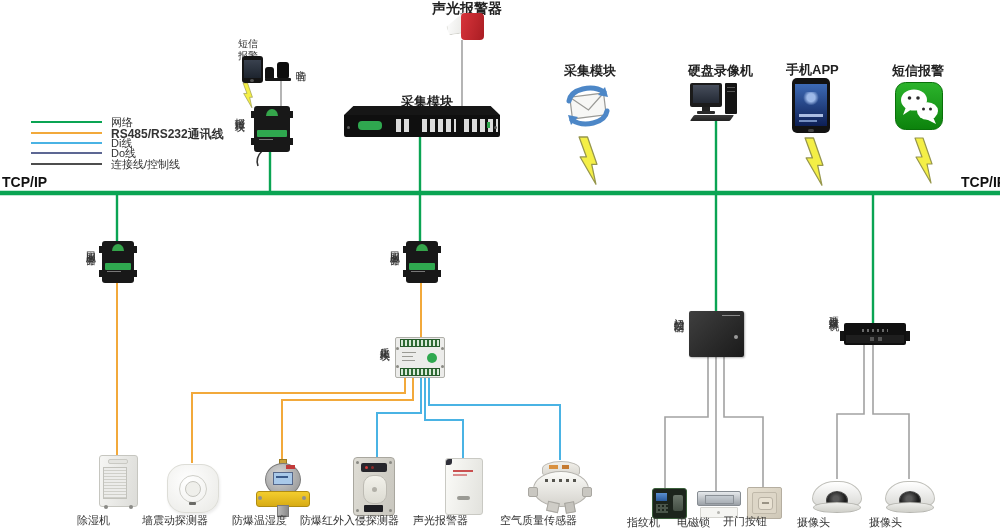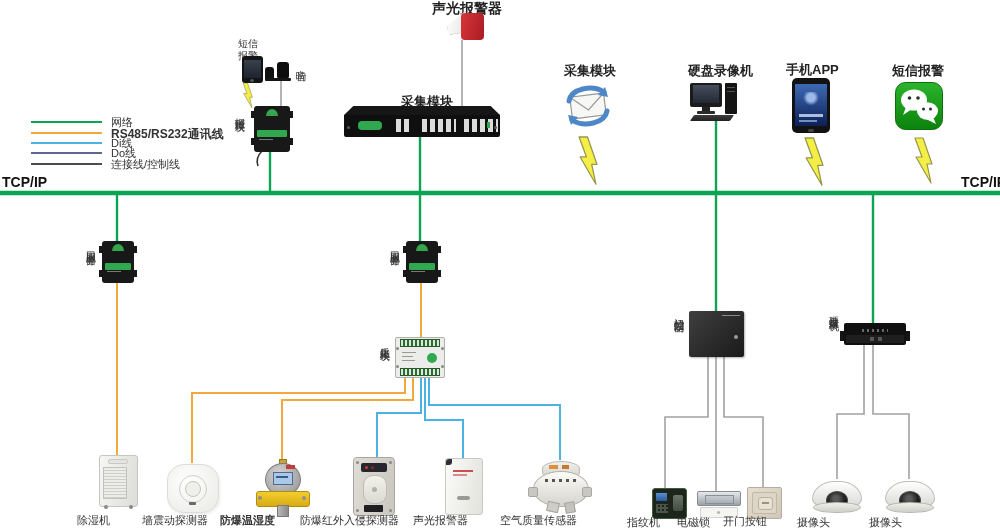--- a/index.html
+++ b/index.html
@@ -279,21 +279,21 @@
     <div class="abs" style="left:9px;top:4px;width:34px;height:31px;background:radial-gradient(circle at 40% 35%,#d6d6d6,#8f8f8f);border:1px solid #7a7a7a;border-radius:50%;"></div>
     <div class="abs" style="left:17px;top:13px;width:18px;height:11px;background:#a9c9e9;border:1px solid #55678a;">
       <div class="abs" style="left:2px;top:3px;width:12px;height:2px;background:#3a5a8a;"></div>
     </div>
     <div class="abs" style="left:30px;top:6px;width:9px;height:4px;background:#c23a3a;"></div>
     <div class="abs" style="left:0;top:32px;width:52px;height:14px;background:linear-gradient(#f3cd2e,#d8ac14);border:1px solid #b08c10;border-radius:3px;"></div>
     <div class="abs" style="left:2px;top:37px;width:4px;height:4px;background:#8f8f8f;border-radius:50%;"></div>
     <div class="abs" style="right:2px;top:37px;width:4px;height:4px;background:#8f8f8f;border-radius:50%;"></div>
     <div class="abs" style="left:21px;top:46px;width:10px;height:10px;background:linear-gradient(90deg,#b8b8b8,#8a8a8a);border:1px solid #7a7a7a;"></div>
   </div>
-  <div class="lbl" style="left:220px;top:514px;width:100px;font-weight:bold;">防爆温湿度</div>
+  <div class="lbl" style="left:232px;top:514px;width:100px;">防爆温湿度</div>
 
   <div class="abs" style="left:353px;top:457px;width:40px;height:57px;background:linear-gradient(100deg,#dedcd4,#c9c7bf);border:1px solid #a9a79f;border-radius:4px;">
     <div class="abs" style="left:7px;top:5px;width:26px;height:9px;background:#26262c;border-radius:2px;">
       <div class="abs" style="left:4px;top:3px;width:3px;height:3px;background:#d23a3a;border-radius:50%;"></div>
       <div class="abs" style="left:10px;top:3px;width:3px;height:3px;background:#8a2a2a;border-radius:50%;"></div>
     </div>
     <div class="abs" style="left:9px;top:17px;width:22px;height:27px;background:linear-gradient(#f2f1ea,#dcdbd2);border:1px solid #bdbbb3;border-radius:10px;">
       <div class="abs" style="left:8px;top:11px;width:5px;height:5px;background:#b2b0a8;border-radius:50%;"></div>
     </div>
     <div class="abs" style="left:10px;bottom:3px;width:19px;height:7px;background:#1d1d22;border-radius:1px;"></div>

